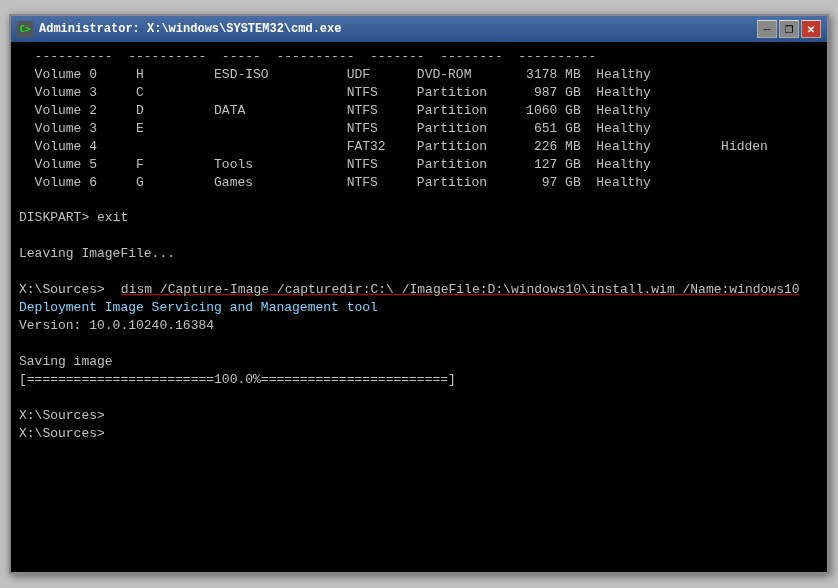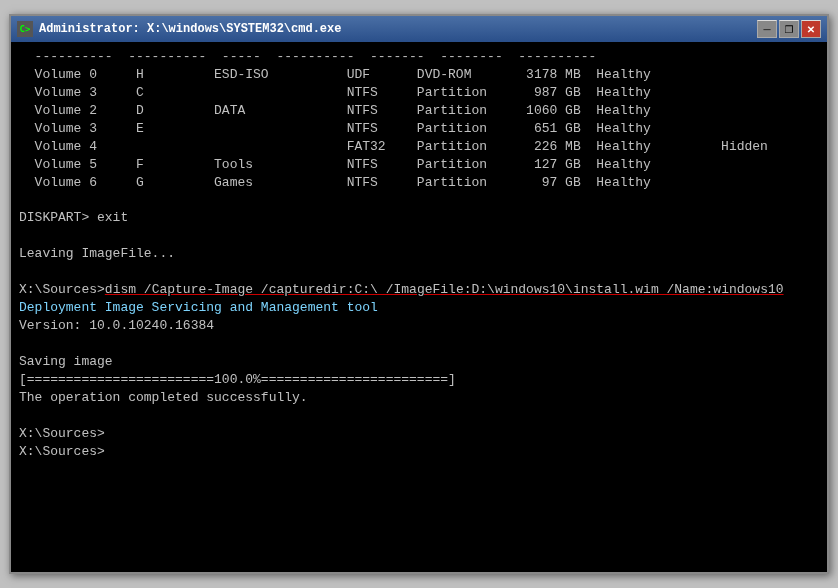--- a/index.html
+++ b/index.html
@@ -120,24 +120,23 @@
     <span class="line gray">  Volume 2     D         DATA             NTFS     Partition     1060 GB  Healthy</span>
     <span class="line gray">  Volume 3     E                          NTFS     Partition      651 GB  Healthy</span>
     <span class="line gray">  Volume 4                                FAT32    Partition      226 MB  Healthy         Hidden</span>
     <span class="line gray">  Volume 5     F         Tools            NTFS     Partition      127 GB  Healthy</span>
     <span class="line gray">  Volume 6     G         Games            NTFS     Partition       97 GB  Healthy</span>
     <span class="line">&nbsp;</span>
     <span class="line gray">DISKPART&gt; exit</span>
     <span class="line">&nbsp;</span>
     <span class="line gray">Leaving ImageFile...</span>
     <span class="line">&nbsp;</span>
-    <span class="line gray dism-command"><span>X:\Sources&gt;</span><span style="text-decoration: underline; text-decoration-color: #cc0000; text-decoration-style: solid;">dism /Capture-Image /capturedir:C:\ /ImageFile:D:\windows10\install.wim /Name:windows10</span></span>
+    <span class="line gray dism-command"><span>X:\Sources&gt;</span><span style="text-decoration: underline; text-decoration-color: #cc0000; text-decoration-style: solid; margin-left: 16px;">dism /Capture-Image /capturedir:C:\ /ImageFile:D:\windows10\install.wim /Name:windows10</span></span>
     <span class="line cyan">Deployment Image Servicing and Management tool</span>
     <span class="line gray">Version: 10.0.10240.16384</span>
     <span class="line">&nbsp;</span>
     <span class="line gray">Saving image</span>
     <span class="line gray">[========================100.0%========================]</span>
-    <span class="line gray">The operation completed successfully.</span>
     <span class="line">&nbsp;</span>
     <span class="line gray">X:\Sources&gt;</span>
     <span class="line gray">X:\Sources&gt;</span>
   </div>
 </div>
 
 </body></html>

